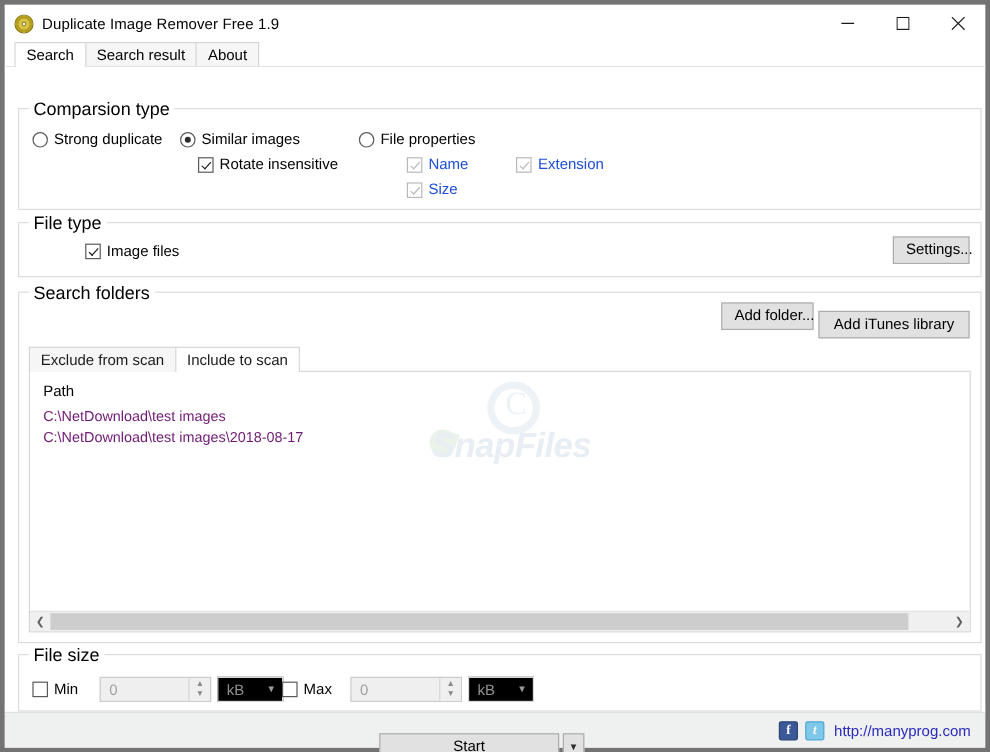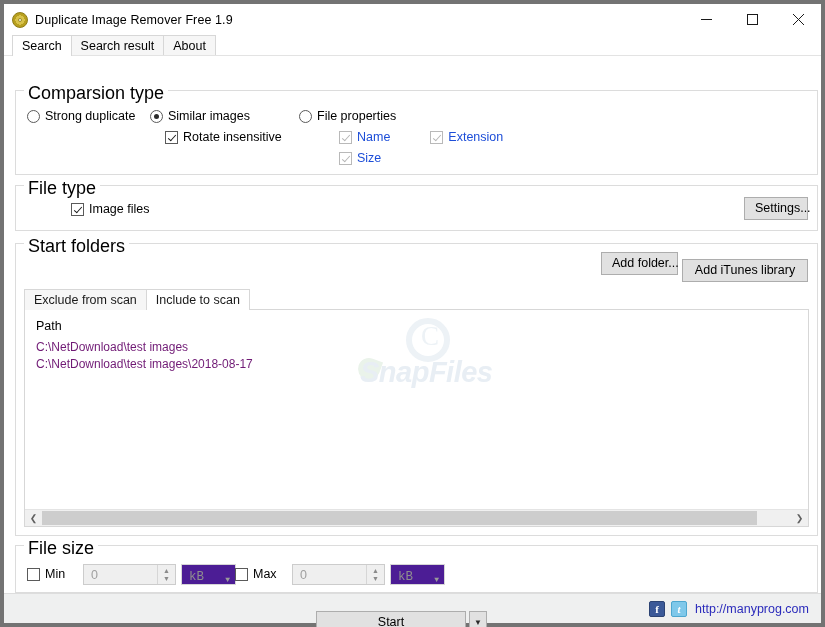--- a/index.html
+++ b/index.html
@@ -128,21 +128,21 @@
     border: 1px solid #dcdcdc;
     border-radius: 0;
     box-sizing: border-box;
     background: transparent;
   }
   .group > .group-label {
     position: absolute;
     top: -8px; left: 8px;
     background: #ffffff;
     padding: 0 4px;
-    font-size: 18px;
+    font-size: 15px;
     color: #000;
     white-space: nowrap;
   }
 
   
   .radio, .checkbox {
     display: inline-flex;
     align-items: center;
     font-size: 12.5px;
     color: #000;
@@ -414,27 +414,26 @@
     font-size: 7px;
     line-height: 8px;
     color: #8a8a8a;
   }
   #fs-min-spin { left: 67px; top: 18px; }
   #fs-max-spin { left: 276px; top: 18px; }
   .combo {
     position: absolute;
     width: 55px; height: 21px;
     border: 1px solid #d6d6d6;
-    background: #4c1d95;
-    box-sizing: border-box;
-    display: flex;
-    align-items: flex-end;
+    background: #000000;
+    box-sizing: border-box;
+    display: flex;
+    align-items: center;
     justify-content: space-between;
     padding: 0 5px 0 7px;
-    font-family: Liberation Mono, monospace;
   }
   .combo .ctext { font-size: 12.5px; color: #8f8f8f; }
   .combo .carrow { font-size: 8px; color: #9a9a9a; }
   #fs-min-combo { left: 165px; top: 18px; }
   #fs-max-combo { left: 374px; top: 18px; }
 
   
   #start-wrap {
     position: absolute;
     left: 312px; top: 555px;
@@ -578,21 +577,21 @@
     <div class="group" id="filetype-group">
       <div class="group-label">File type</div>
       <div class="checkbox checked" id="imagefiles-cb">
         <span class="box"></span>
         <span>Image files</span>
       </div>
       <div class="btn" id="settings-btn">Settings...</div>
     </div>
 
     <div class="group" id="folders-group">
-      <div class="group-label">Start folders</div>
+      <div class="group-label">Search folders</div>
       <div class="btn" id="addfolder-btn">Add folder...</div>
       <div class="btn" id="additunes-btn">Add iTunes library</div>
 
       <div class="inner-tabstrip">
         <div class="inner-tab">Exclude from scan</div>
         <div class="inner-tab active">Include to scan</div>
       </div>
 
       <div id="list-panel">
         <div class="watermark">

